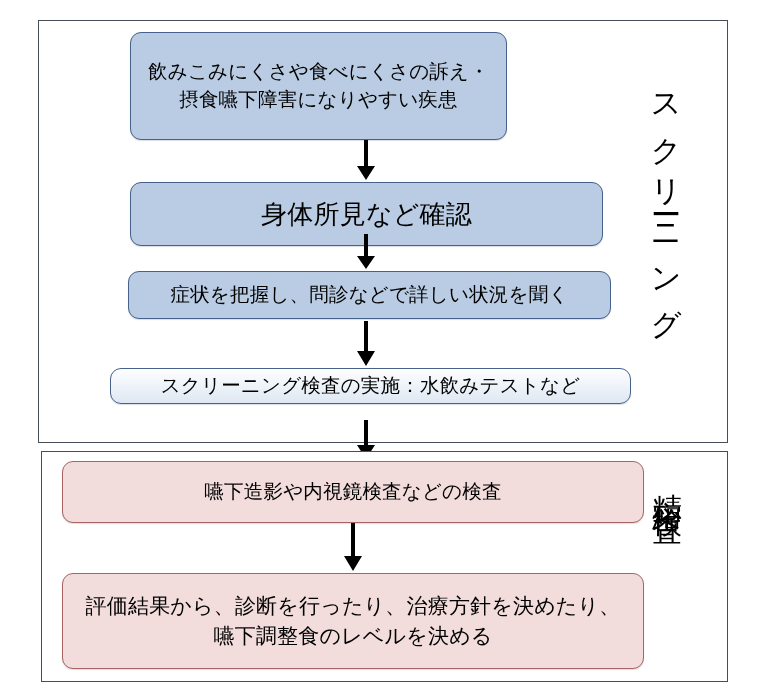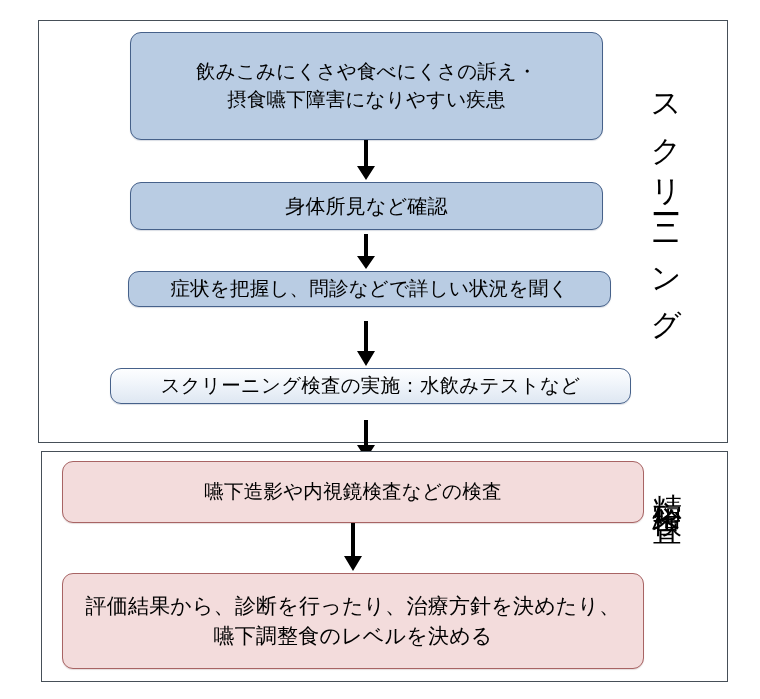--- a/index.html
+++ b/index.html
@@ -66,23 +66,23 @@
     background: linear-gradient(to bottom, #fdfeff 0%, #f2f6fb 38%, #dee7f2 100%);
     border: 1.3px solid #46618a;
     box-shadow: 0 1px 1px rgba(80,100,130,0.22);
   }
   .node-pink {
     background: #f3dcdc;
     border: 1.3px solid #a86464;
     box-shadow: 0 1px 1px rgba(140,100,100,0.22);
   }
 
-  #node-complaint    { left: 130px; top: 32px;  width: 473px; height: 108px; font-size: 19.5px; }
-  #node-physical     { left: 130px; top: 182px; width: 473px; height: 48px;  font-size: 20px; }
-  #node-symptom      { left: 128px; top: 271px; width: 483px; height: 36px;  font-size: 19.5px; }
+  #node-complaint    { left: 130px; top: 32px;  width: 377px; height: 108px; font-size: 19.5px; }
+  #node-physical     { left: 130px; top: 182px; width: 473px; height: 64px;  font-size: 26px; }
+  #node-symptom      { left: 128px; top: 271px; width: 483px; height: 48px;  font-size: 19.5px; }
   #node-screening    { left: 110px; top: 368px; width: 521px; height: 36px;  font-size: 19.5px; }
   #node-vf-ve        { left: 62px;  top: 461px; width: 582px; height: 62px;  font-size: 19.5px; text-align: right; }
   #node-evaluation   { left: 62px;  top: 573px; width: 582px; height: 96px;  font-size: 21px; }
 
   
   .arrow {
     position: absolute;
     width: 26px;
   }
   #arrow-1 { left: 353px; top: 140px; height: 42px; }

